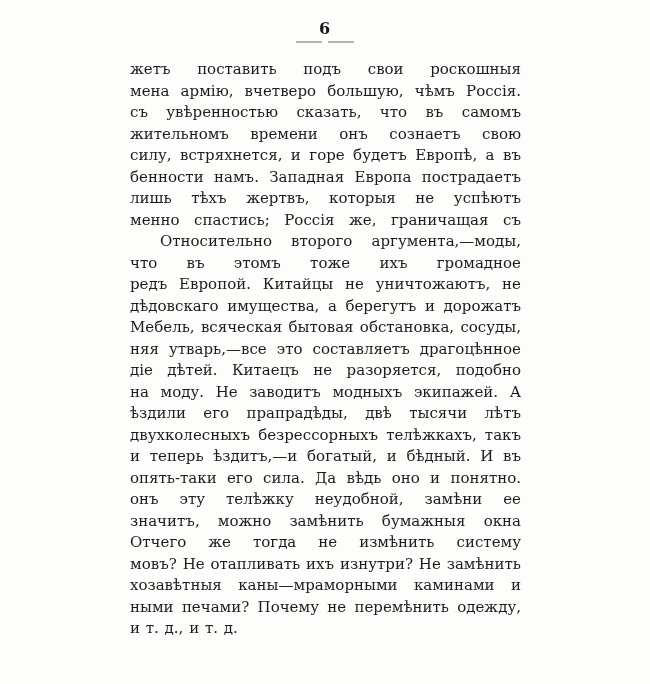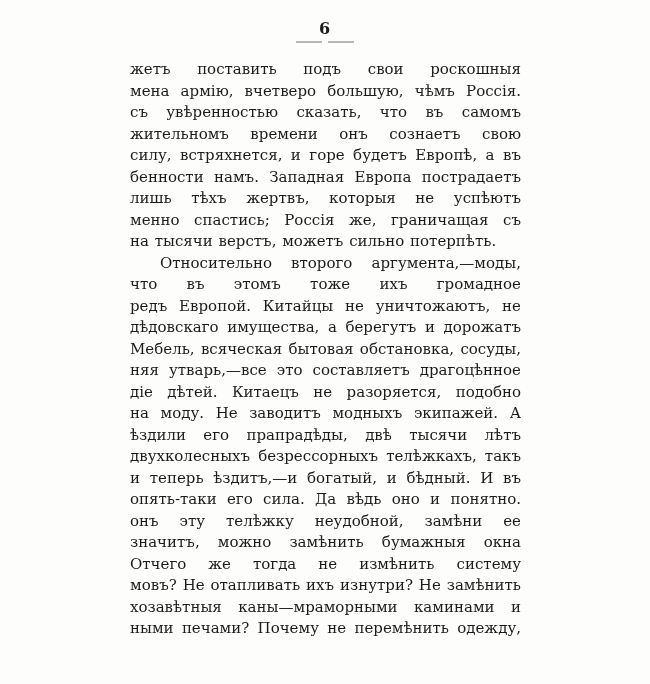--- a/index.html
+++ b/index.html
@@ -78,36 +78,36 @@
   <main class="page-body">
       <div class="paragraph">
         <div class="line">жетъ поставить подъ свои роскошныя шелковыя зна-</div>
         <div class="line">мена армію, вчетверо большую, чѣмъ Россія. Можно</div>
         <div class="line">съ увѣренностью сказать, что въ самомъ непродол-</div>
         <div class="line">жительномъ времени онъ сознаетъ свою колоссальную</div>
         <div class="line">силу, встряхнется, и горе будетъ Европѣ, а въ осо-</div>
         <div class="line">бенности намъ. Западная Европа пострадаетъ въ лицѣ</div>
         <div class="line">лишь тѣхъ жертвъ, которыя не успѣютъ заблаговре-</div>
         <div class="line">менно спастись; Россія же, граничащая съ Китаемъ</div>
-        <div class="line para-end">на тысячи верстъ, можетъ сильно потерпѣть.</div>
       </div>
       <div class="paragraph">
         <div class="line indent">Относительно второго аргумента,—моды, скажу,</div>
         <div class="line">что въ этомъ тоже ихъ громадное преимущество пе-</div>
         <div class="line">редъ Европой. Китайцы не уничтожаютъ, не бросаютъ</div>
         <div class="line">дѣдовскаго имущества, а берегутъ и дорожатъ имъ.</div>
         <div class="line">Мебель, всяческая бытовая обстановка, сосуды, древ-</div>
         <div class="line">няя утварь,—все это составляетъ драгоцѣнное наслѣ-</div>
         <div class="line">діе дѣтей. Китаецъ не разоряется, подобно европейцу,</div>
         <div class="line">на моду. Не заводитъ модныхъ экипажей. А какъ</div>
         <div class="line">ѣздили его прапрадѣды, двѣ тысячи лѣтъ назадъ, на</div>
         <div class="line">двухколесныхъ безрессорныхъ телѣжкахъ, такъ онъ</div>
         <div class="line">и теперь ѣздитъ,—и богатый, и бѣдный. И въ этомъ</div>
         <div class="line">опять-таки его сила. Да вѣдь оно и понятно. Найди</div>
         <div class="line">онъ эту телѣжку неудобной, замѣни ее рессорной,—</div>
         <div class="line">значитъ, можно замѣнить бумажныя окна стеклянными.</div>
         <div class="line">Отчего же тогда не измѣнить систему постройки до-</div>
         <div class="line">мовъ? Не отапливать ихъ изнутри? Не замѣнить вет-</div>
         <div class="line">хозавѣтныя каны—мраморными каминами и кафель-</div>
         <div class="line">ными печами? Почему не перемѣнить одежду, костюмы?</div>
+        <div class="line para-end">и т. д., и т. д.</div>
       </div>
     </main>
 </div>
 
 </body></html>

